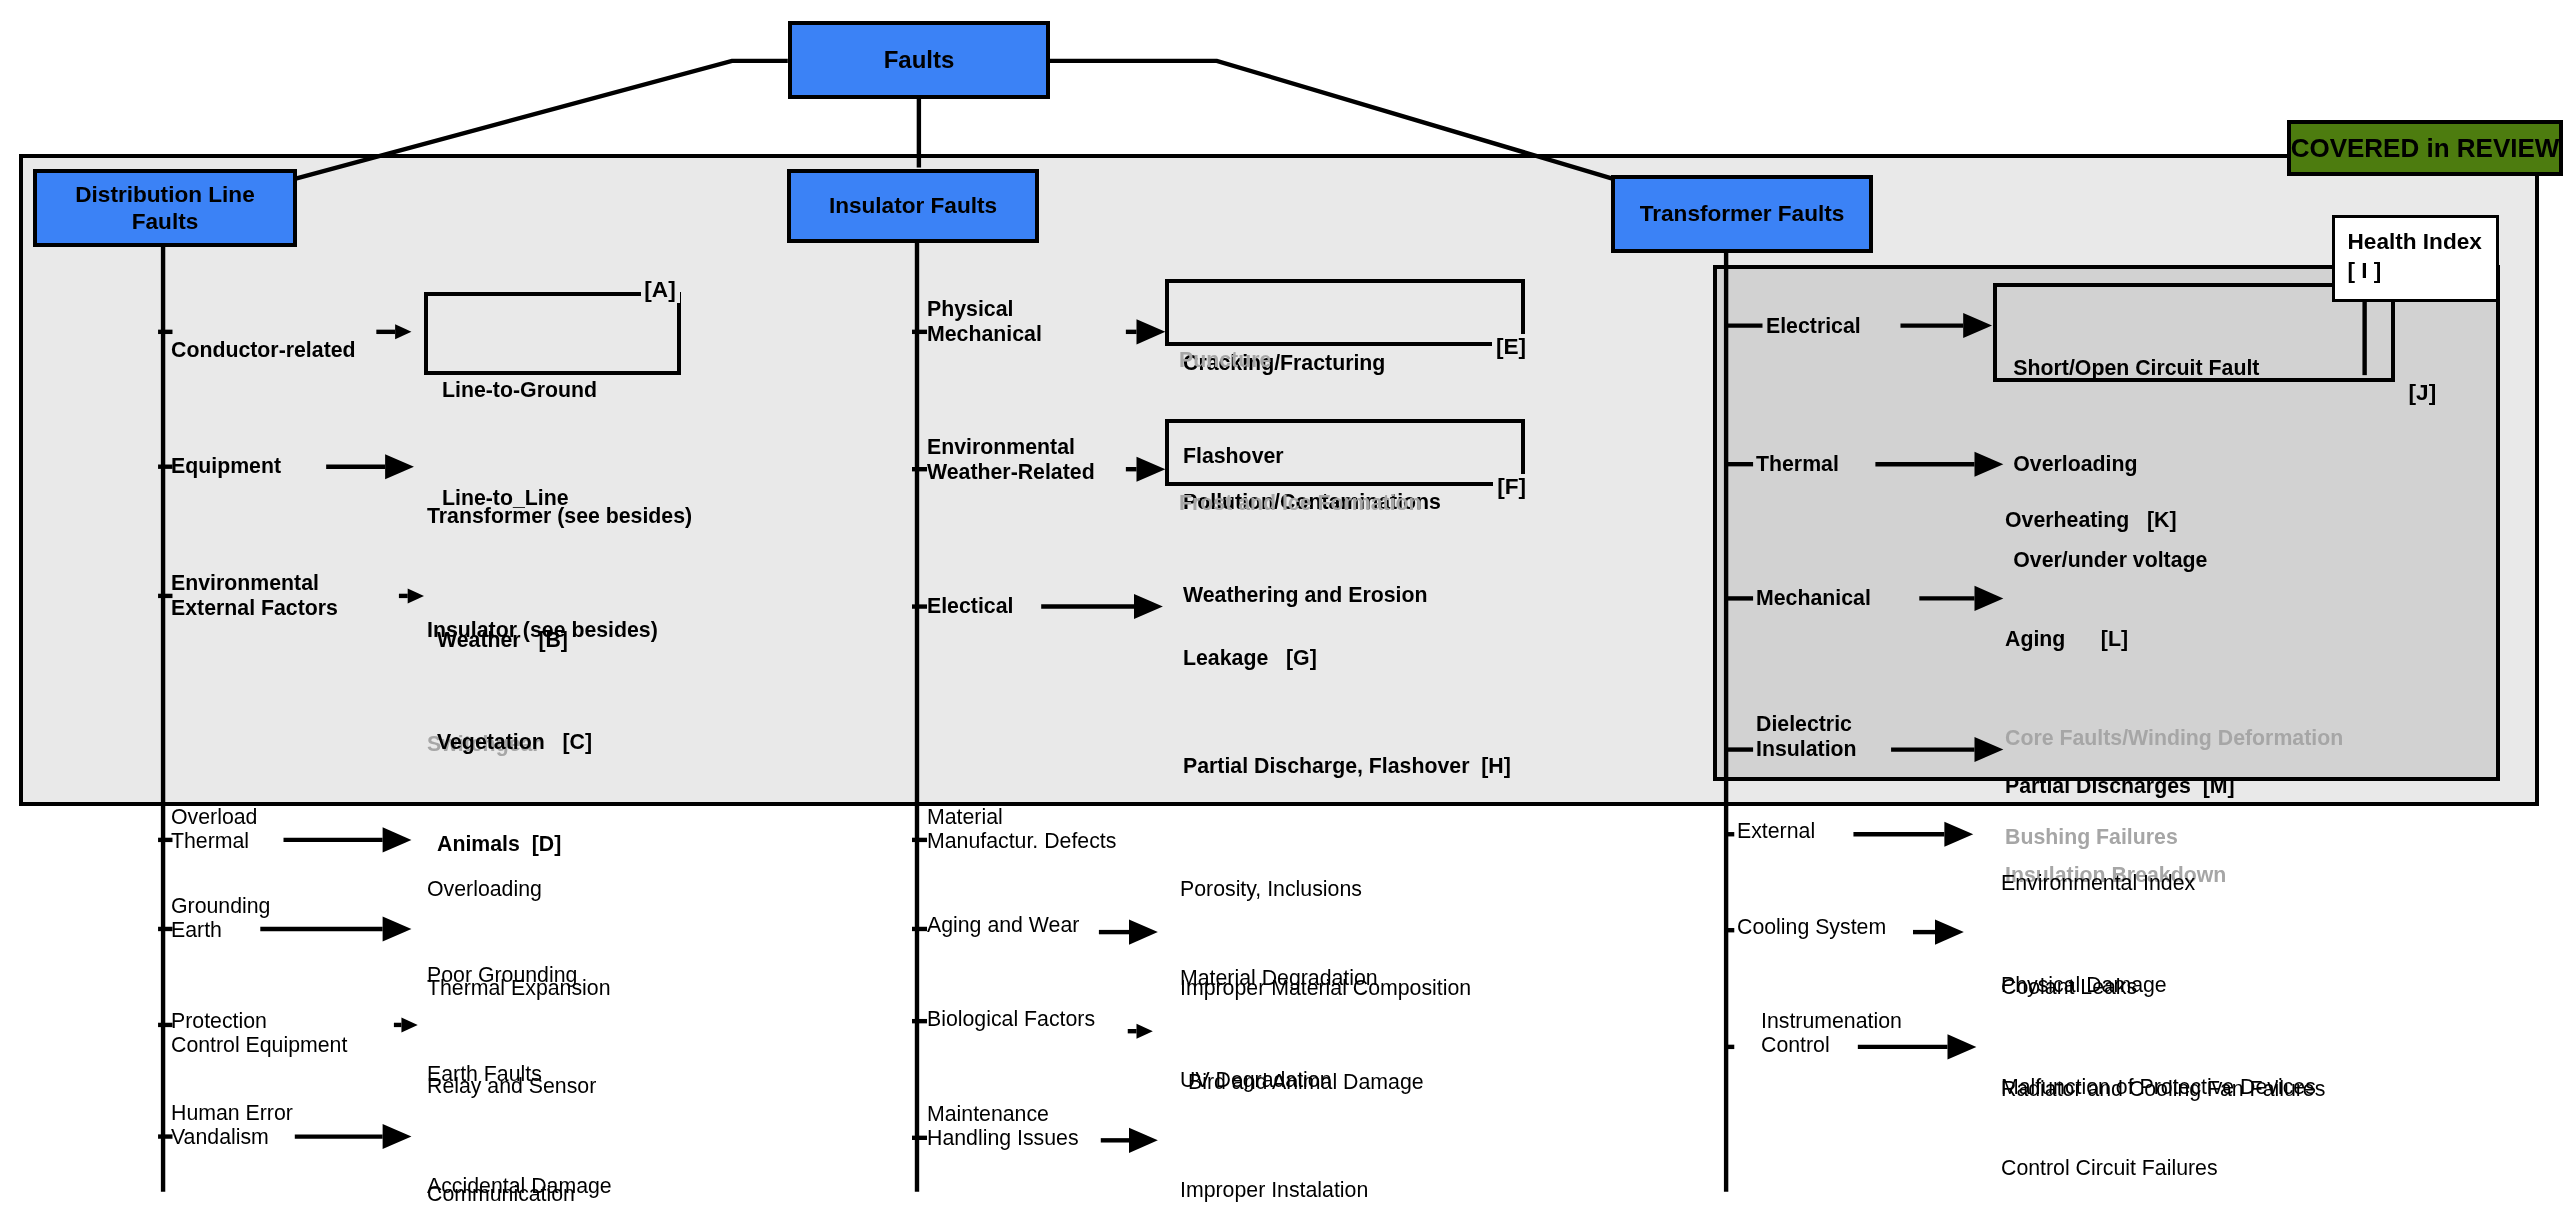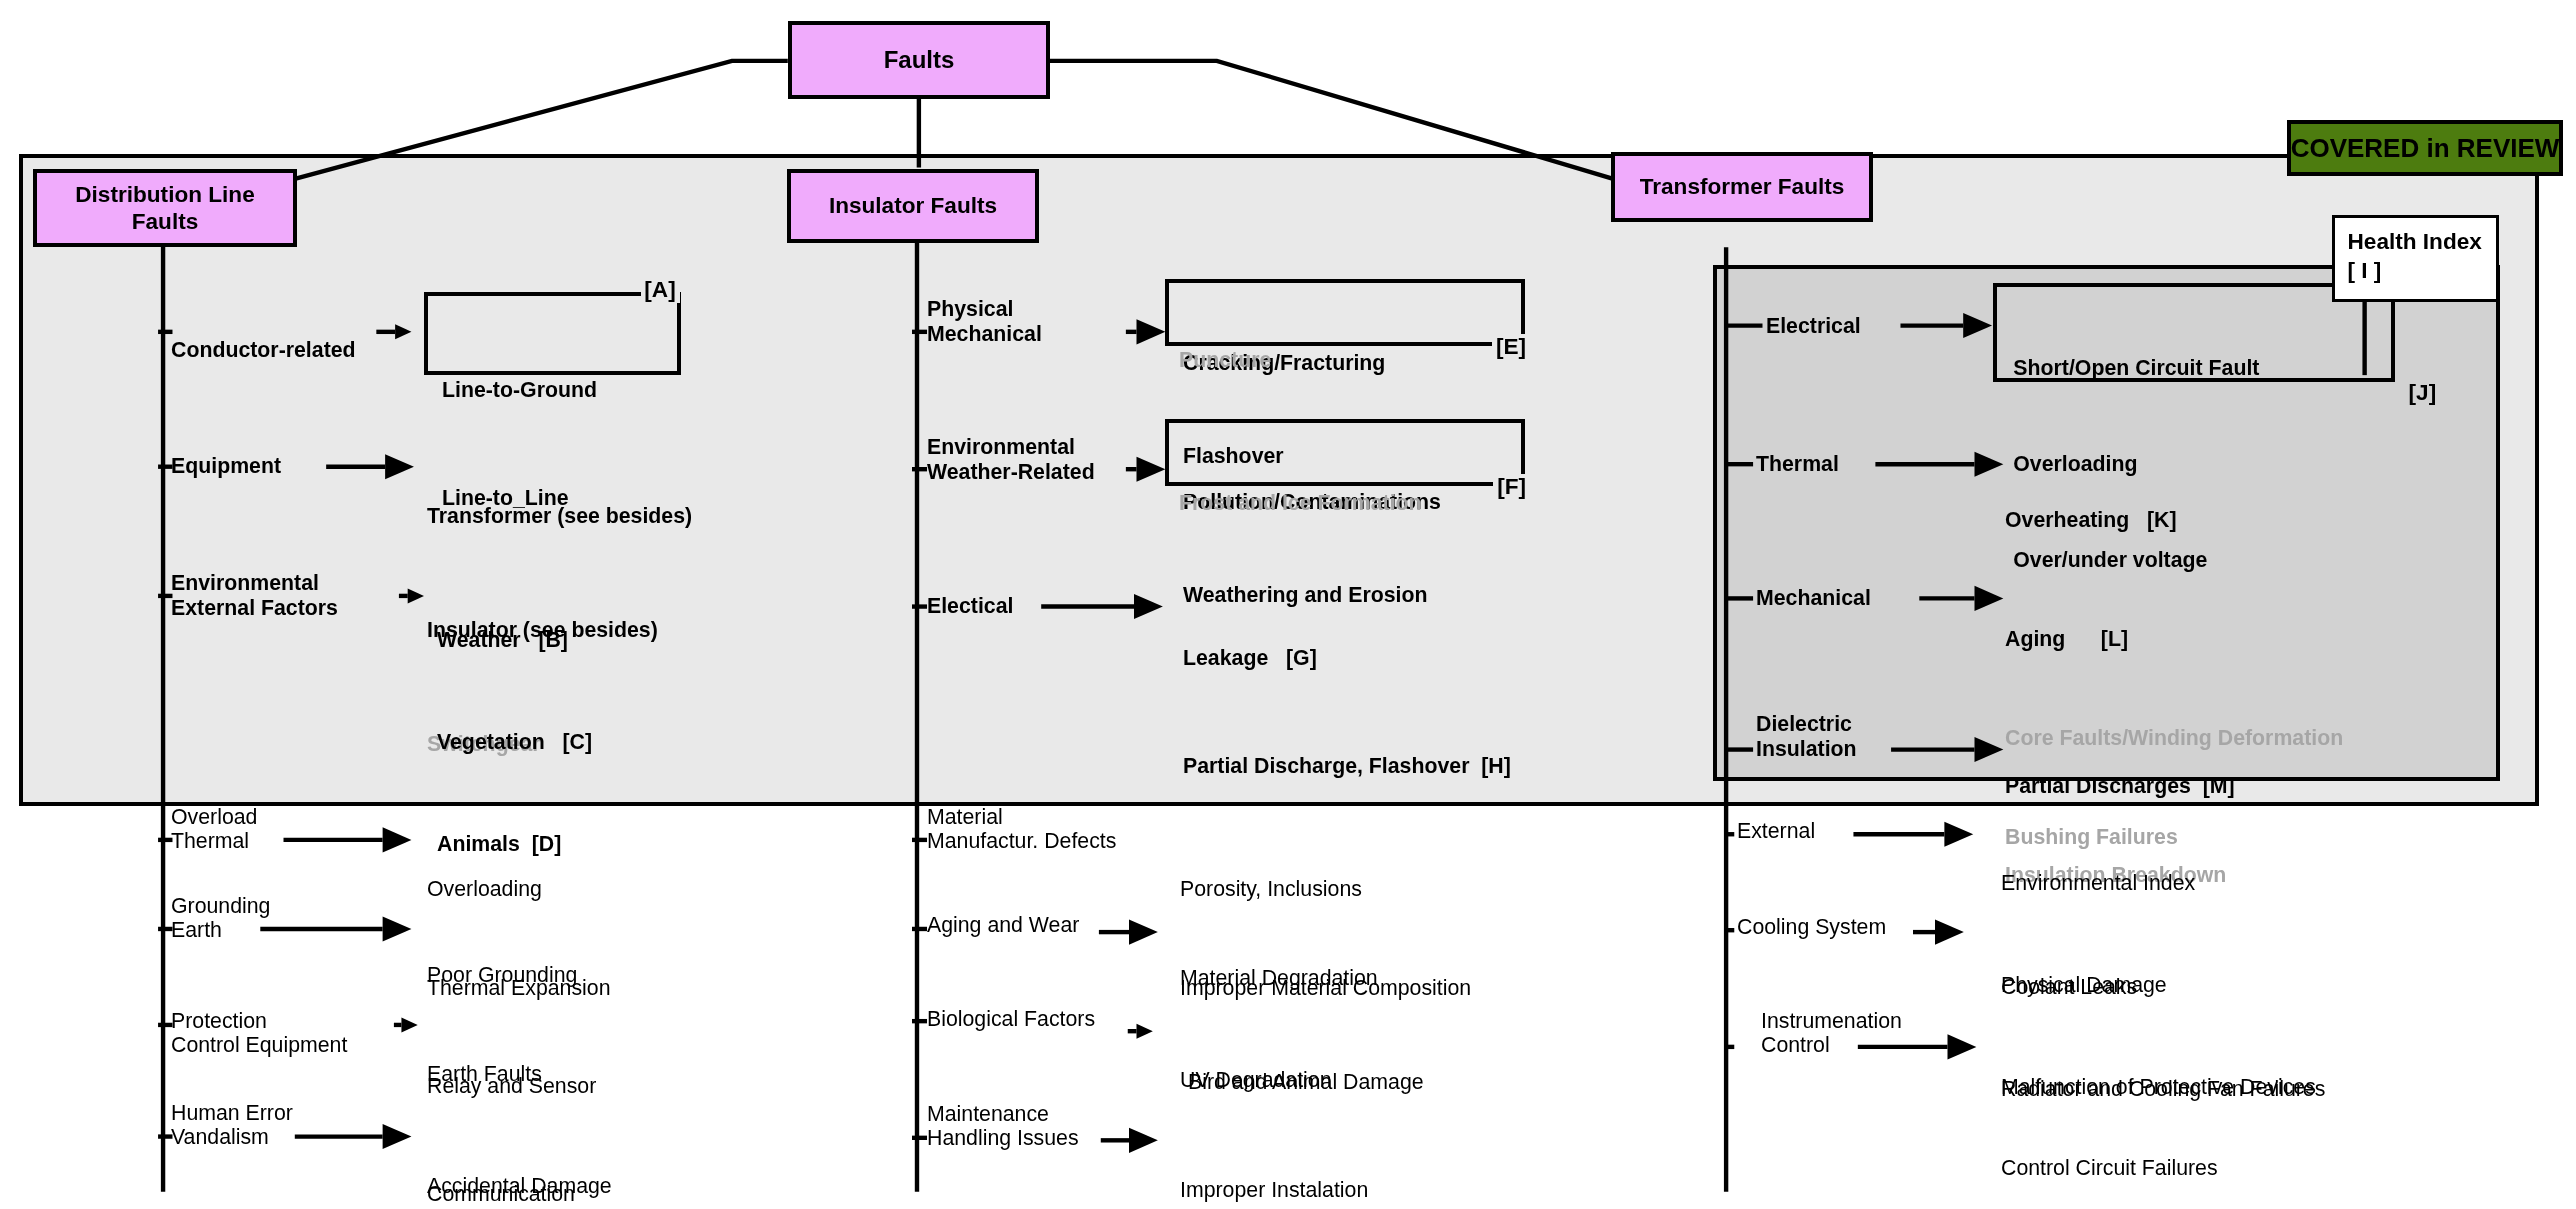--- a/index.html
+++ b/index.html
@@ -3,21 +3,21 @@
 <meta charset="utf-8">
 <style>
   html,body{margin:0;padding:0;}
   body{
     width:2576px;height:1210px;position:relative;background:#ffffff;
     font-family:"Liberation Sans",sans-serif;color:#000;
   }
   *{box-sizing:border-box;}
   .abs{position:absolute;}
   .node{
-    background:#f0abfc;border:4.4px solid #000;
+    background:#3b82f6;border:4.4px solid #000;
     display:flex;align-items:center;justify-content:center;text-align:center;
     font-weight:bold;font-size:23px;line-height:1.2;white-space:pre-line;z-index:3;
   }
   .region{background:#e9e9e9;border:4.4px solid #000;z-index:0;}
   .subregion{background:#d2d2d2;border:4.4px solid #000;z-index:1;}
   .whitebox{
     background:#4d7c0f;border:4.4px solid #000;z-index:5;
     display:flex;align-items:center;justify-content:center;
     font-weight:bold;font-size:26px;white-space:pre;
   }
@@ -118,21 +118,21 @@
   </g>
 </svg>
 
 <div class="abs node" style="left:788px;top:21px;width:262px;height:78px;font-size:24px;">Faults</div>
 
 <div class="abs whitebox" style="left:2287px;top:120px;width:276px;height:56px;">COVERED in REVIEW</div>
 
 <div class="abs node" style="left:33px;top:169px;width:264px;height:78px;font-size:22.6px;">Distribution Line
 Faults</div>
 <div class="abs node" style="left:787px;top:169px;width:252px;height:74px;font-size:22.6px;">Insulator Faults</div>
-<div class="abs node" style="left:1611px;top:152px;width:262px;height:70px;font-size:22.6px;">Transformer Faults</div>
+<div class="abs node" style="left:1611px;top:175px;width:262px;height:78px;font-size:22.6px;">Transformer Faults</div>
 
 <div class="abs healthbox" style="left:2332px;top:215px;width:167px;height:87px;">Health Index
 [ I ]</div>
 
 <div class="abs lbl" style="left:171px;top:319px;margin-top:19px;">Conductor-related</div>
 <div class="cbox" style="left:424px;top:292px;width:257px;height:83px;">
   <div class="items" style="padding:3.8px 0 0 14px;line-height:36px;">
     <div>Line-to-Ground</div>
     <div>Line-to_Line</div>
   </div>

